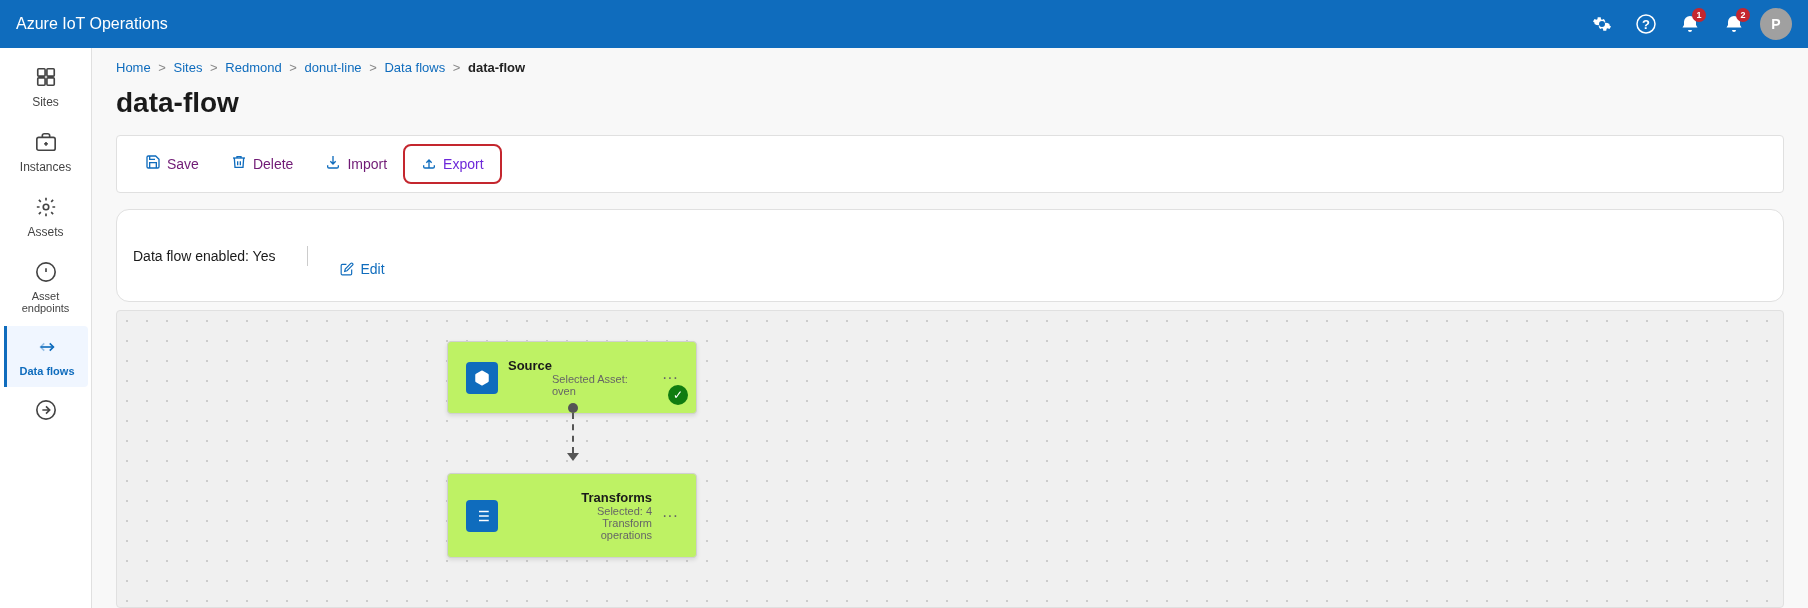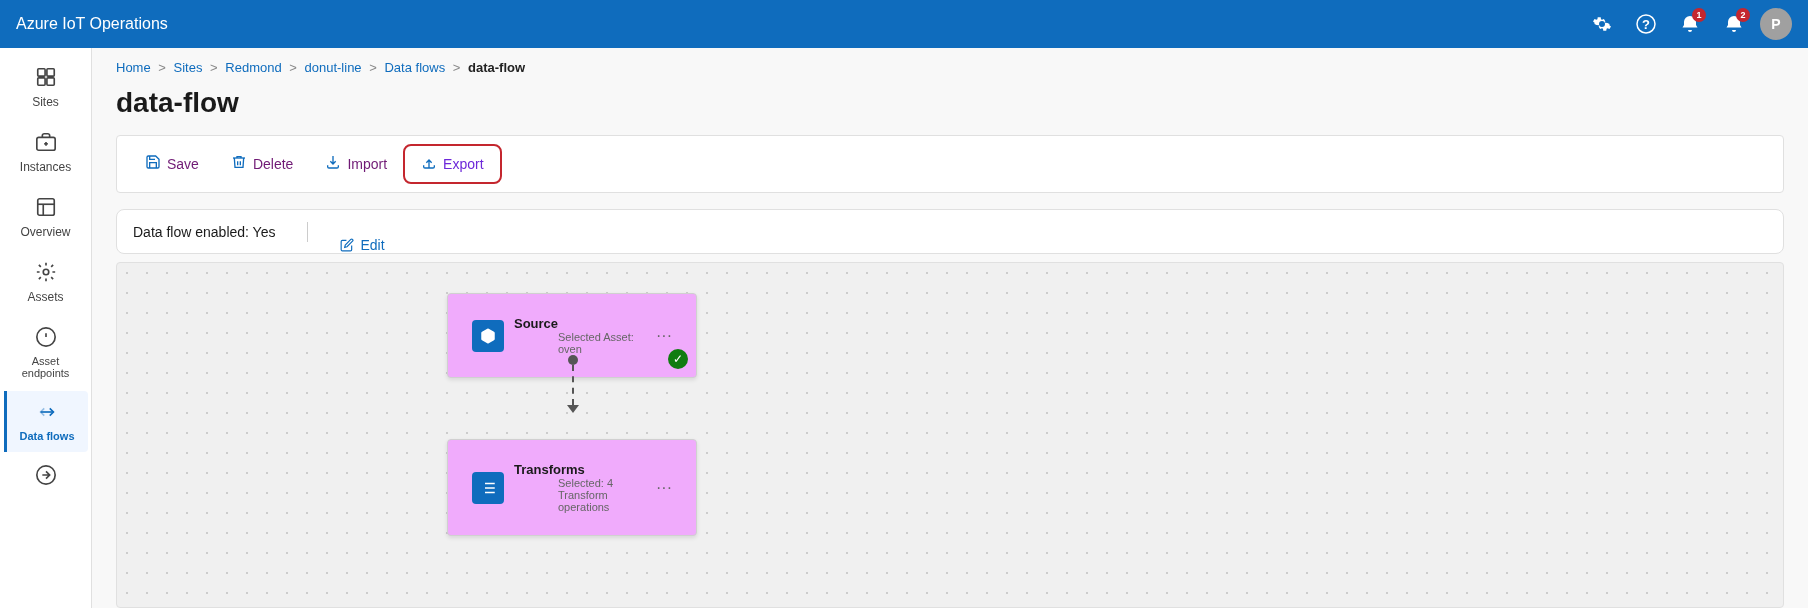--- a/index.html
+++ b/index.html
@@ -165,22 +165,22 @@
       color: #6d28d9;
       border-radius: 8px;
     }
     .toolbar-btn-icon { font-size: 16px; color: #0f6cbd; }
 
     
     .info-bar {
       background: #ffffff;
       border: 1px solid #e0e0e0;
       margin: 0 24px 8px;
-      border-radius: 8px;
-      padding: 0 16px;
+      border-radius: 13px;
+      padding: 24px 16px;
       display: flex;
       align-items: center;
       gap: 32px;
     }
     .info-text { font-size: 14px; color: #1a1a1a; }
     .divider-v { width: 1px; height: 20px; background: #ccc; }
     .edit-btn {
       display: flex;
       align-items: center;
       gap: 6px;
@@ -208,25 +208,25 @@
       content: '';
       position: absolute;
       inset: 0;
       background-image: radial-gradient(circle, #ccc 1px, transparent 1px);
       background-size: 20px 20px;
     }
 
     
     .flow-node {
       position: absolute;
-      background: #f0abfc;
+      background: #bef264;
       border: 1px solid #d0d0d0;
       border-radius: 4px;
       width: 250px;
-      padding: 12px;
+      padding: 6px;
       box-shadow: 0 2px 4px rgba(0,0,0,0.1);
     }
     .flow-node-header {
       display: flex;
       align-items: center;
       padding: 10px 12px;
       gap: 10px;
     }
     .node-icon-box {
       width: 32px;
@@ -309,30 +309,20 @@
     <div class="sidebar-item">
       <span class="sidebar-icon">
         <svg width="22" height="22" viewBox="0 0 24 24" fill="none" stroke="#444" stroke-width="1.8">
           <rect x="2" y="7" width="20" height="14" rx="2"></rect>
           <path d="M16 7V5a2 2 0 00-2-2h-4a2 2 0 00-2 2v2"></path>
           <line x1="12" y1="12" x2="12" y2="16"></line>
           <line x1="10" y1="14" x2="14" y2="14"></line>
         </svg>
       </span>
       <span>Instances</span>
-    </div>
-    <div class="sidebar-item">
-      <span class="sidebar-icon">
-        <svg width="22" height="22" viewBox="0 0 24 24" fill="none" stroke="#444" stroke-width="1.8">
-          <rect x="3" y="3" width="18" height="18" rx="2"></rect>
-          <line x1="3" y1="9" x2="21" y2="9"></line>
-          <line x1="9" y1="9" x2="9" y2="21"></line>
-        </svg>
-      </span>
-      <span>Overview</span>
     </div>
     <div class="sidebar-item">
       <span class="sidebar-icon">
         <svg width="22" height="22" viewBox="0 0 24 24" fill="none" stroke="#444" stroke-width="1.8">
           <circle cx="12" cy="12" r="3"></circle>
           <path d="M12 2v3M12 19v3M4.22 4.22l2.12 2.12M17.66 17.66l2.12 2.12M2 12h3M19 12h3M4.22 19.78l2.12-2.12M17.66 6.34l2.12-2.12"></path>
         </svg>
       </span>
       <span>Assets</span>
     </div>
@@ -455,21 +445,21 @@
         </div>
         <div class="node-status">✓</div>
       </div>
 
       <div style="position:absolute; top: 92px; left: 450px; display:flex; flex-direction:column; align-items:center; z-index:10;">
         <div style="width:10px; height:10px; border-radius:50%; background:#555;"></div>
         <div style="width:2px; height:40px; border-left:2px dashed #555;"></div>
         <div style="width:0;height:0;border-left:6px solid transparent;border-right:6px solid transparent;border-top:8px solid #555;"></div>
       </div>
 
-      <div class="flow-node" style="top: 176px; left: 330px;">
+      <div class="flow-node" style="top: 162px; left: 330px; text-align: right;">
         <div class="flow-node-header">
           <div class="node-icon-box">
             <svg width="18" height="18" viewBox="0 0 24 24" fill="white">
               <line x1="8" y1="6" x2="21" y2="6" stroke="white" stroke-width="2"></line>
               <line x1="8" y1="12" x2="21" y2="12" stroke="white" stroke-width="2"></line>
               <line x1="8" y1="18" x2="21" y2="18" stroke="white" stroke-width="2"></line>
               <line x1="3" y1="6" x2="3.01" y2="6" stroke="white" stroke-width="2"></line>
               <line x1="3" y1="12" x2="3.01" y2="12" stroke="white" stroke-width="2"></line>
               <line x1="3" y1="18" x2="3.01" y2="18" stroke="white" stroke-width="2"></line>
             </svg>

